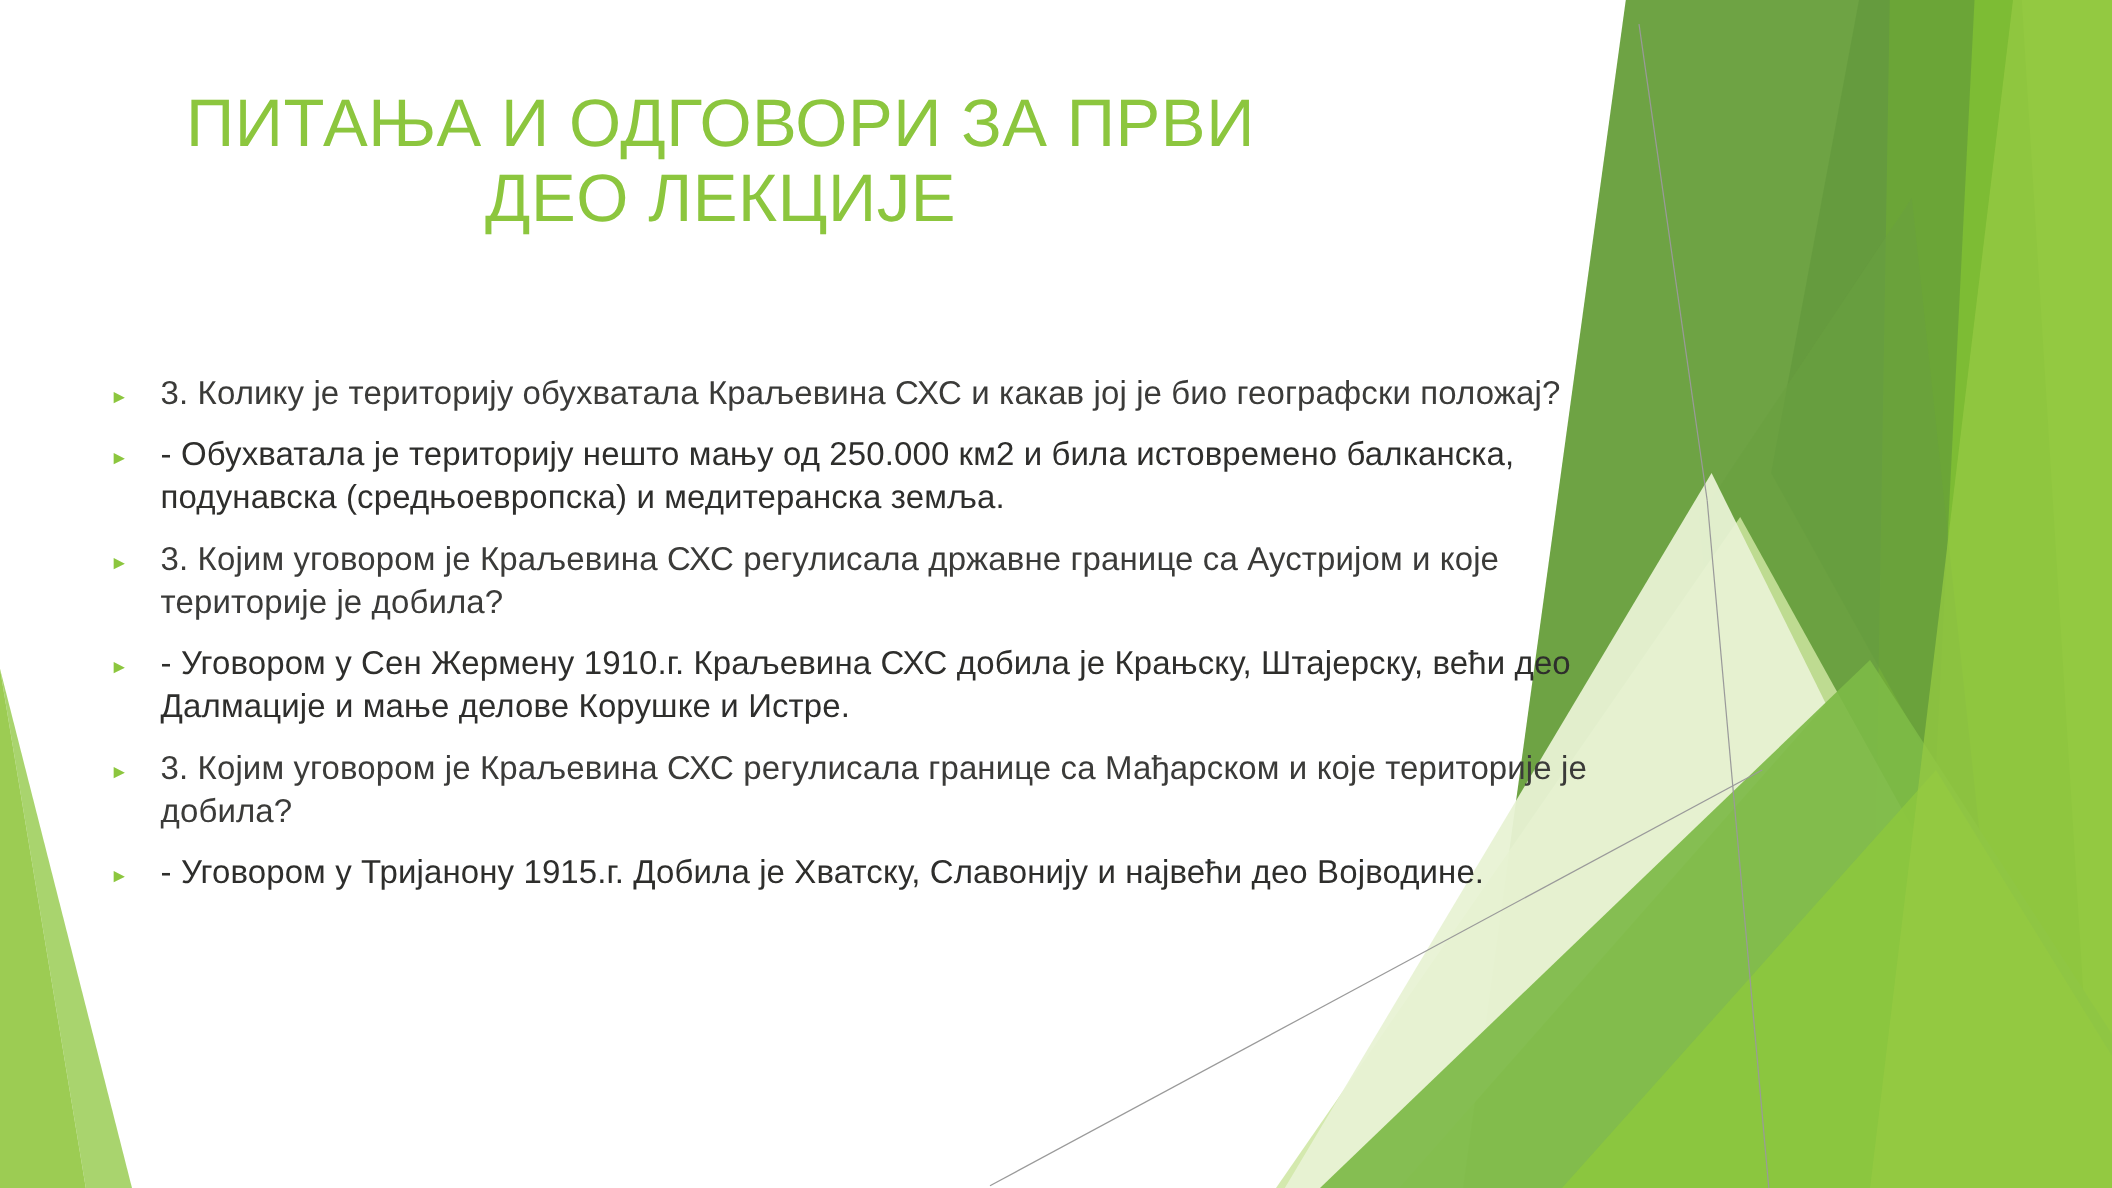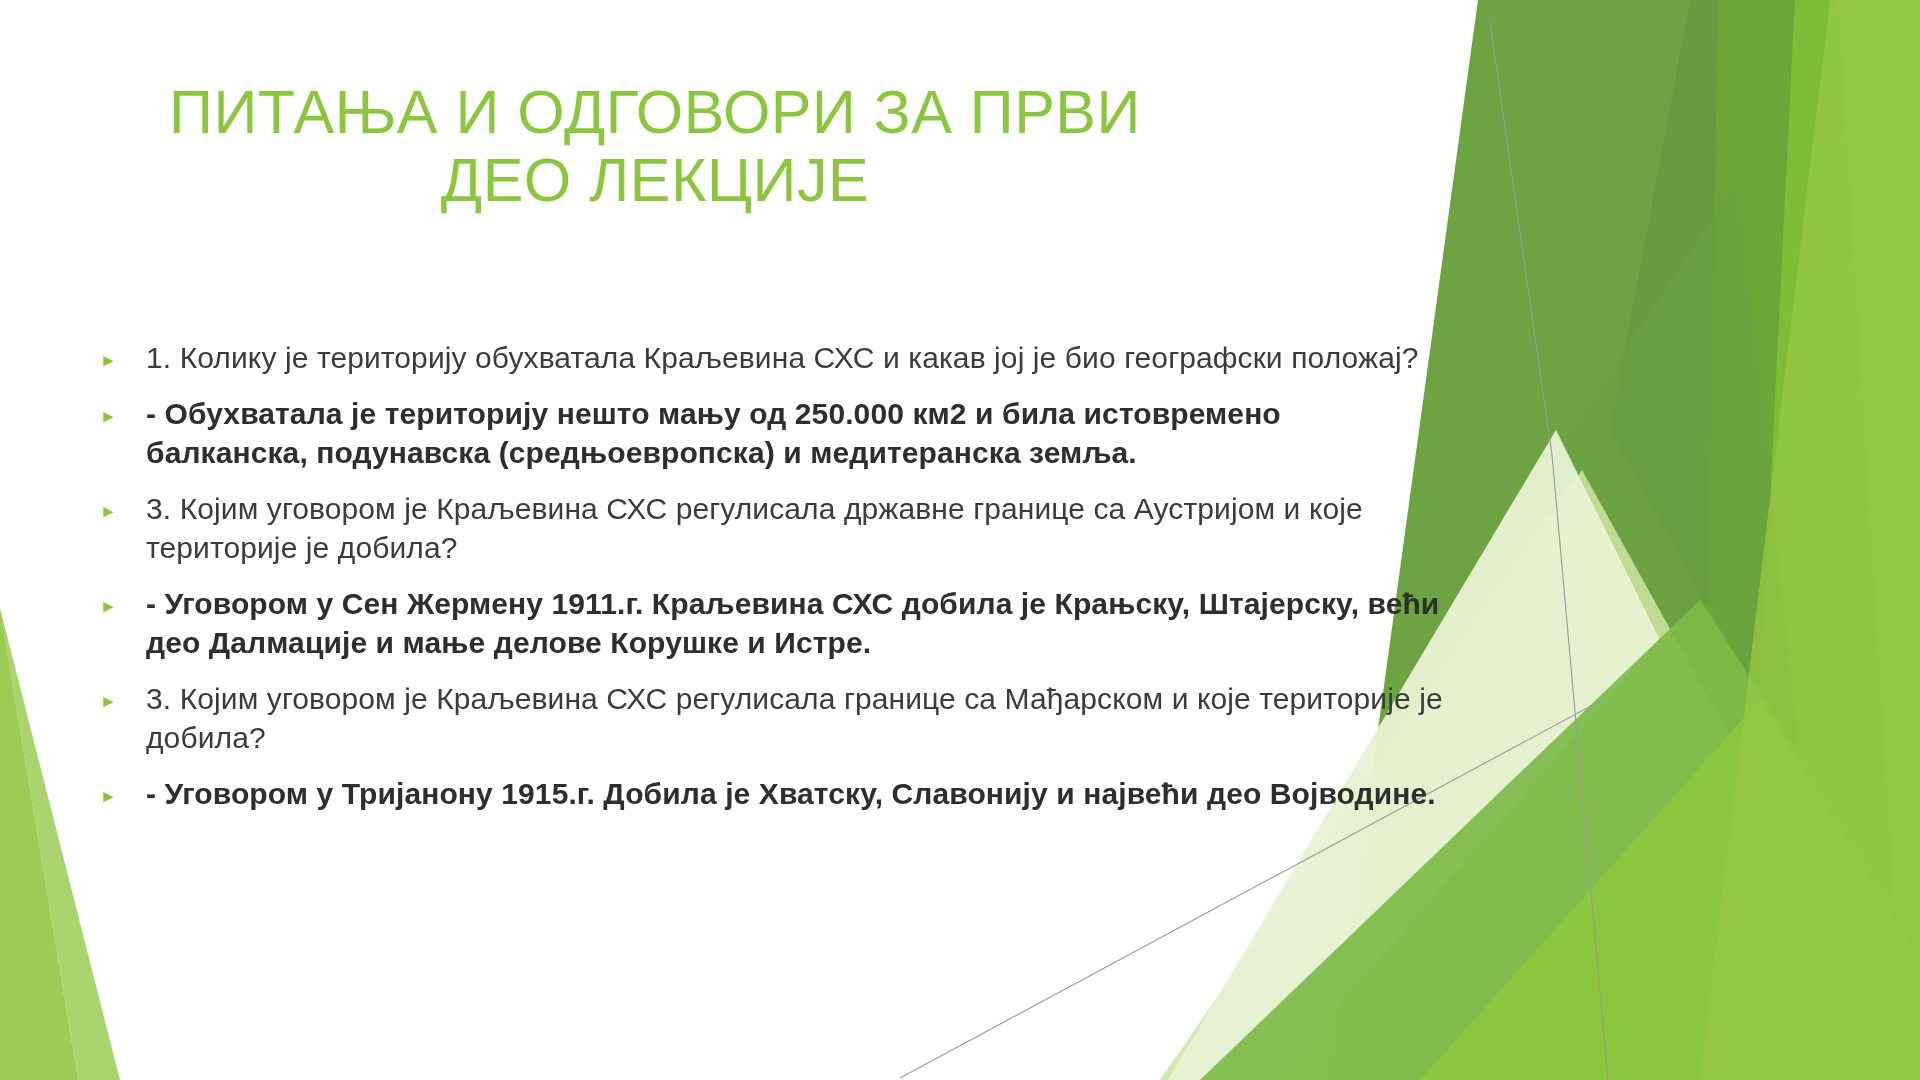--- a/index.html
+++ b/index.html
@@ -69,21 +69,21 @@
   }
   .bullet-text {
     flex:1 1 auto;
     font-family:"Liberation Sans", sans-serif;
     font-size:30px;
     line-height:1.30;
     color:#3B3B39;
     letter-spacing:0.1px;
   }
   .bullet-text.bold {
-    font-weight:bold;
+    font-weight:normal;
     color:#2E2E2C;
   }
 </style>
 </head>
 <body>
 
 <div id="slide">
 
   <svg id="deco" viewBox="0 0 1920 1080" preserveAspectRatio="none" xmlns="http://www.w3.org/2000/svg">
 
@@ -115,33 +115,33 @@
     <line x1="1602" y1="700" x2="900" y2="1078" stroke="#9A9A9A" stroke-width="1.1"></line>
   </svg>
 
   <div id="title-block">
     <div id="slide-title">ПИТАЊА И ОДГОВОРИ ЗА ПРВИ ДЕО ЛЕКЦИЈЕ</div>
   </div>
 
   <div id="body-list">
       <div class="bullet-row">
         <div class="bullet-marker">►</div>
-        <div class="bullet-text">1. Колику је територију обухватала Краљевина СХС и какав јој је био географски положај?</div>
+        <div class="bullet-text">3. Колику је територију обухватала Краљевина СХС и какав јој је био географски положај?</div>
       </div>
       <div class="bullet-row">
         <div class="bullet-marker">►</div>
         <div class="bullet-text bold">- Обухватала је територију нешто мању од 250.000 км2 и била истовремено балканска, подунавска (средњоевропска) и медитеранска земља.</div>
       </div>
       <div class="bullet-row">
         <div class="bullet-marker">►</div>
         <div class="bullet-text">3. Којим уговором је Краљевина СХС регулисала државне границе са Аустријом и које територије је добила?</div>
       </div>
       <div class="bullet-row">
         <div class="bullet-marker">►</div>
-        <div class="bullet-text bold">- Уговором у Сен Жермену 1911.г. Краљевина СХС добила је Крањску, Штајерску, већи део Далмације и мање делове Корушке и Истре.</div>
+        <div class="bullet-text bold">- Уговором у Сен Жермену 1910.г. Краљевина СХС добила је Крањску, Штајерску, већи део Далмације и мање делове Корушке и Истре.</div>
       </div>
       <div class="bullet-row">
         <div class="bullet-marker">►</div>
         <div class="bullet-text">3. Којим уговором је Краљевина СХС регулисала границе са Мађарском и које територије је добила?</div>
       </div>
       <div class="bullet-row">
         <div class="bullet-marker">►</div>
         <div class="bullet-text bold">- Уговором у Тријанону 1915.г. Добила је Хватску, Славонију и највећи део Војводине.</div>
       </div>
     </div>

